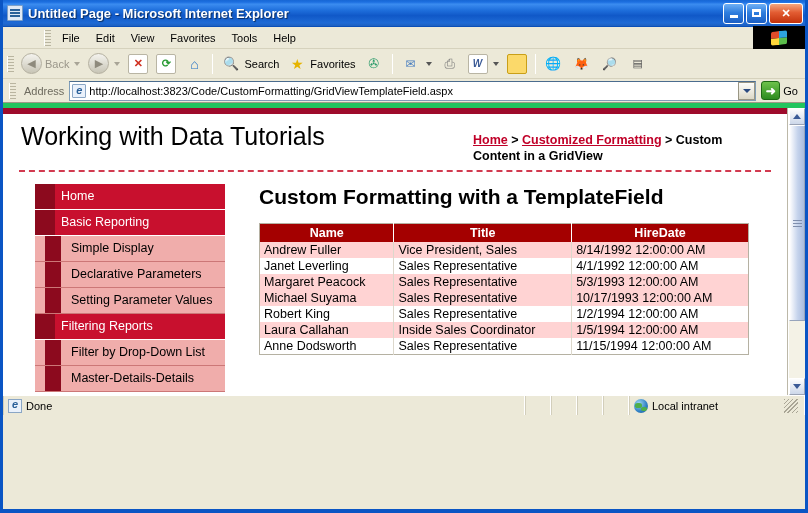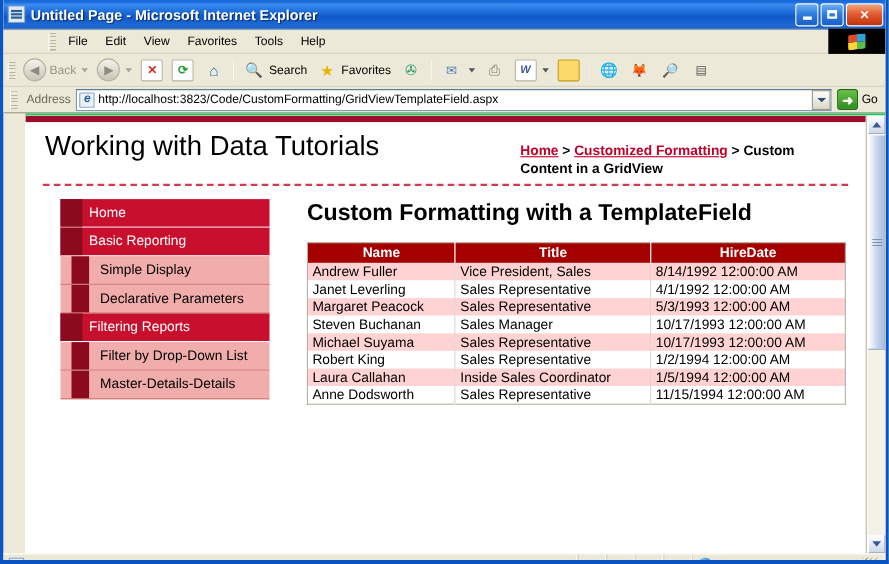--- a/index.html
+++ b/index.html
@@ -140,26 +140,25 @@
   .go-icon {
     width:19px;height:19px;border-radius:3px;
     background:linear-gradient(180deg,#6cc24a,#2d8b1f);
     border:1px solid #1d6a13; display:flex;align-items:center;justify-content:center;
     color:#fff;font-size:12px;font-weight:bold;
   }
 
   
   .viewport {
     position: relative;
-    height: 400px;
+    height: 292px;
     background: #fff;
-    border-top: 2px solid #22c55e;
+    border-top: 5px solid #22c55e;
     display: flex;
     overflow: hidden;
-    margin-left: 20px;
   }
   .page {
     flex: 1;
     overflow: hidden;
     position: relative;
     border-right: 1px solid #bcb8a8;
     background:#fff;
   }
   .page-topbar { height:6px; background:#9e0b2b; }
   .page-inner { padding: 0 14px; }
@@ -390,20 +389,21 @@
         </div>
         <div class="dashline"></div>
 
         <div class="body-row">
 
           <div class="sidebar">
             <div class="nav-top">Home</div>
             <div class="nav-top">Basic Reporting</div>
             <div class="nav-sub">Simple Display</div>
             <div class="nav-sub">Declarative Parameters</div>
+            <div class="nav-sub">Setting Parameter Values</div>
             <div class="nav-top">Filtering Reports</div>
             <div class="nav-sub">Filter by Drop-Down List</div>
             <div class="nav-sub">Master-Details-Details</div>
           </div>
 
           <div class="content">
             <h1 class="page-h1">Custom Formatting with a TemplateField</h1>
             <table class="grid">
               <thead>
                 <tr>
@@ -421,25 +421,20 @@
                   <tr>
                     <td>Janet Leverling</td>
                     <td>Sales Representative</td>
                     <td>4/1/1992 12:00:00 AM</td>
                   </tr>
                   <tr class="alt">
                     <td>Margaret Peacock</td>
                     <td>Sales Representative</td>
                     <td>5/3/1993 12:00:00 AM</td>
                   </tr>
-                  <tr>
-                    <td>Steven Buchanan</td>
-                    <td>Sales Manager</td>
-                    <td>10/17/1993 12:00:00 AM</td>
-                  </tr>
                   <tr class="alt">
                     <td>Michael Suyama</td>
                     <td>Sales Representative</td>
                     <td>10/17/1993 12:00:00 AM</td>
                   </tr>
                   <tr>
                     <td>Robert King</td>
                     <td>Sales Representative</td>
                     <td>1/2/1994 12:00:00 AM</td>
                   </tr>

